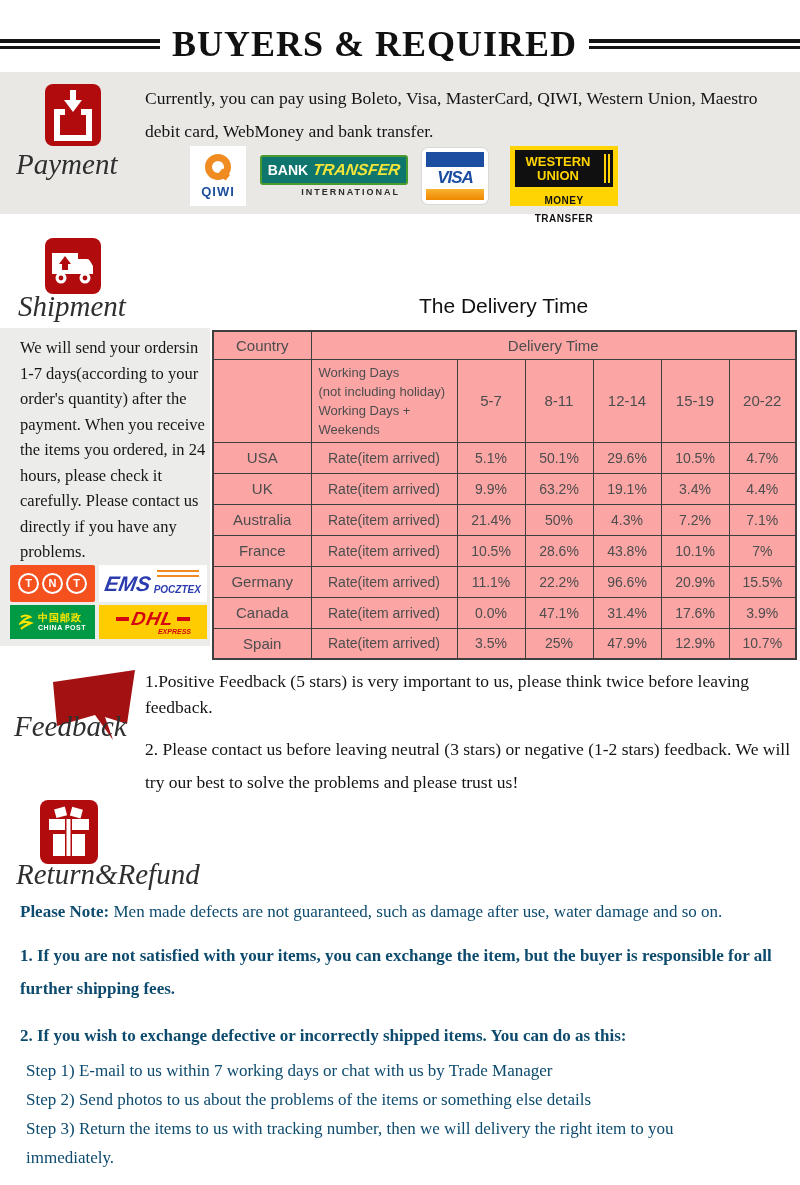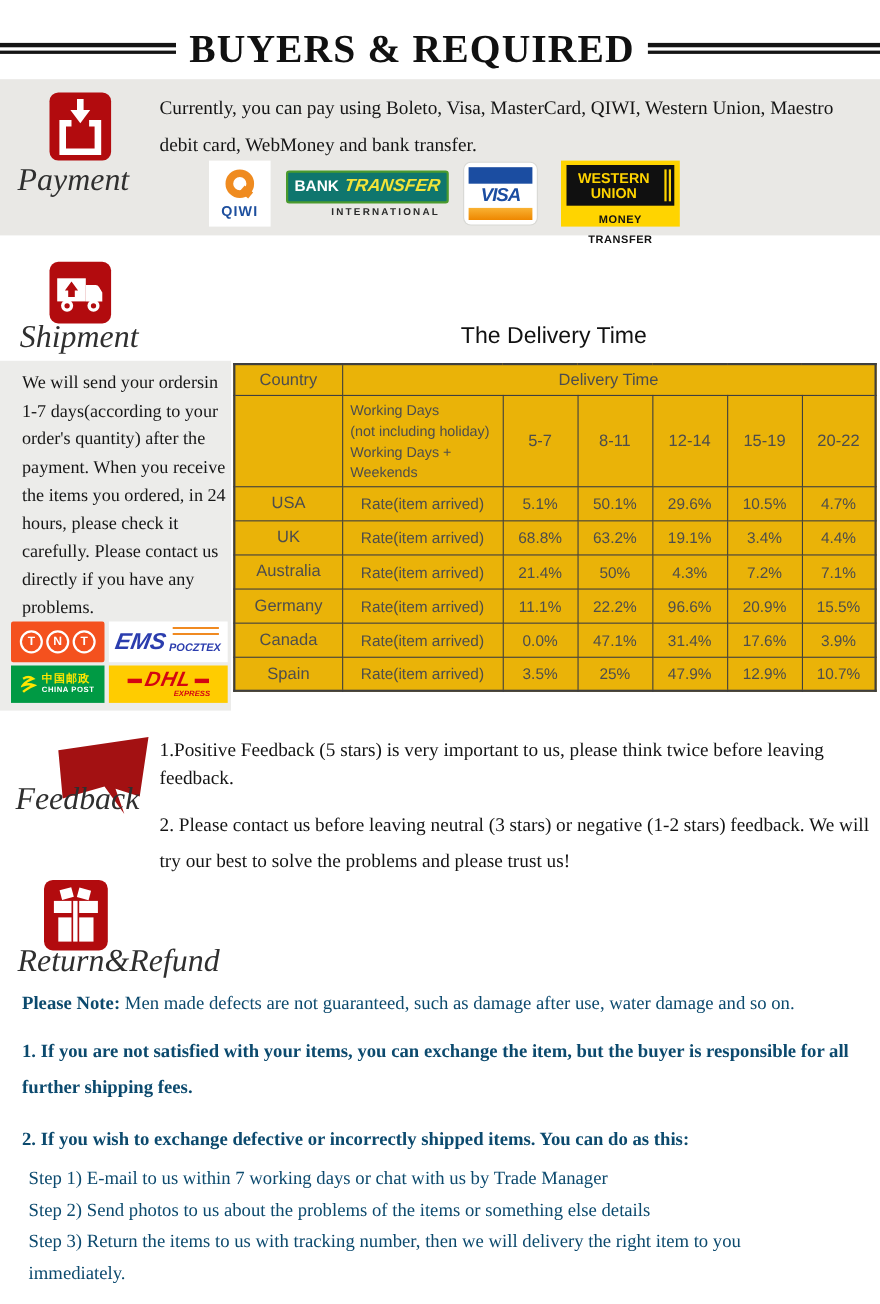--- a/index.html
+++ b/index.html
@@ -81,21 +81,21 @@
   .cp-cn { color:#ffe600; font:700 10px/12px "DejaVu Sans", sans-serif; letter-spacing:1px; }
   .cp-en { color:#fff; font:700 7px/8px "Liberation Sans", sans-serif; letter-spacing:0.5px; }
 
   .logo-dhl { left:99px; top:277px; width:108px; height:34px; background:#ffcc00; flex-direction:column; }
   .dhl-row { display:flex; align-items:center; gap:3px; }
   .dhl-dash { width:13px; height:4px; background:#d40511; }
   .dhl-text { color:#d40511; font:italic 900 19px/19px "Liberation Sans", sans-serif; transform:skewX(-12deg); letter-spacing:1px; }
   .dhl-sub { color:#d40511; font:italic 700 7px/7px "Liberation Sans", sans-serif; align-self:flex-end; margin-right:16px; }
 
   table.dtable { position:absolute; left:212px; top:330px; border-collapse:collapse;
-                 font-family:"Liberation Sans", sans-serif; color:#4d4d4d; background:#eab308;
+                 font-family:"Liberation Sans", sans-serif; color:#4d4d4d; background:#fca5a5;
                  border:2px solid #3f3f3f; table-layout:fixed; }
   .dtable td, .dtable th { border:1px solid #3f3f3f; text-align:center; font-weight:400; overflow:hidden; }
   .dtable .r1 { height:28px; font-size:15px; }
   .dtable .r2 { height:64px; }
   .dtable .dr { height:31px; }
   .wd-cell { text-align:left !important; padding:3px 0 3px 7px; font-size:13px; line-height:19px; }
   .range-cell { font-size:15px; }
   .dtable td.country-cell { font-size:15px; }
   .dtable td.rate-label-cell, .dtable td.rate-cell { font-size:14px; }
 
@@ -249,34 +249,43 @@
           <td class="rate-label-cell">Rate(item arrived)</td>
           <td class="rate-cell">5.1%</td>
           <td class="rate-cell">50.1%</td>
           <td class="rate-cell">29.6%</td>
           <td class="rate-cell">10.5%</td>
           <td class="rate-cell">4.7%</td>
         </tr>
         <tr class="dr">
           <td class="country-cell">UK</td>
           <td class="rate-label-cell">Rate(item arrived)</td>
-          <td class="rate-cell">68.8%</td>
+          <td class="rate-cell">9.9%</td>
           <td class="rate-cell">63.2%</td>
           <td class="rate-cell">19.1%</td>
           <td class="rate-cell">3.4%</td>
           <td class="rate-cell">4.4%</td>
         </tr>
         <tr class="dr">
           <td class="country-cell">Australia</td>
           <td class="rate-label-cell">Rate(item arrived)</td>
           <td class="rate-cell">21.4%</td>
           <td class="rate-cell">50%</td>
           <td class="rate-cell">4.3%</td>
           <td class="rate-cell">7.2%</td>
           <td class="rate-cell">7.1%</td>
+        </tr>
+        <tr class="dr">
+          <td class="country-cell">France</td>
+          <td class="rate-label-cell">Rate(item arrived)</td>
+          <td class="rate-cell">10.5%</td>
+          <td class="rate-cell">28.6%</td>
+          <td class="rate-cell">43.8%</td>
+          <td class="rate-cell">10.1%</td>
+          <td class="rate-cell">7%</td>
         </tr>
         <tr class="dr">
           <td class="country-cell">Germany</td>
           <td class="rate-label-cell">Rate(item arrived)</td>
           <td class="rate-cell">11.1%</td>
           <td class="rate-cell">22.2%</td>
           <td class="rate-cell">96.6%</td>
           <td class="rate-cell">20.9%</td>
           <td class="rate-cell">15.5%</td>
         </tr>

